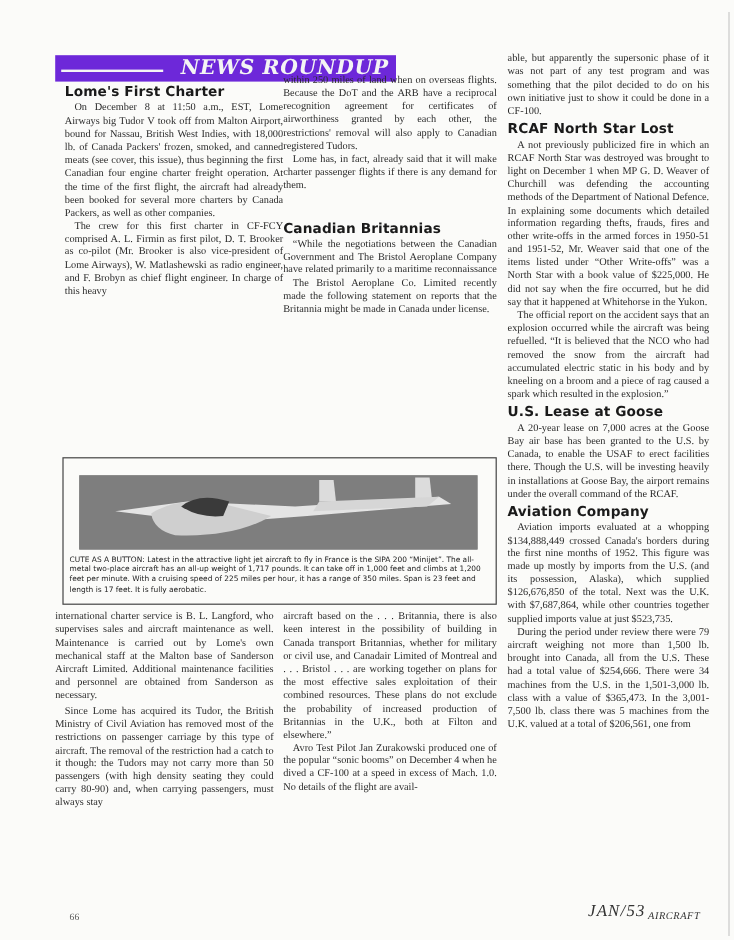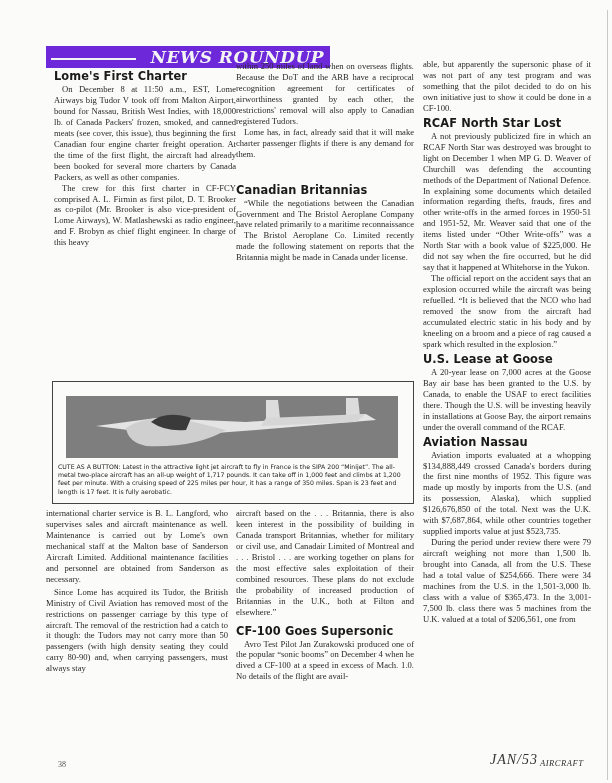--- a/index.html
+++ b/index.html
@@ -62,31 +62,30 @@
 </div>
 <div class="caption" style="top:463px;">CUTE AS A BUTTON: Latest in the attractive light jet aircraft to fly in France is the SIPA 200 “Minijet”. The all-metal two-place aircraft has an all-up weight of 1,717 pounds. It can take off in 1,000 feet and climbs at 1,200 feet per minute. With a cruising speed of 225 miles per hour, it has a range of 350 miles. Span is 23 feet and length is 17 feet. It is fully aerobatic.</div>
 
 <div class="col" style="left:46px; top:508px; width:182px;">
   <p class="noindent">international charter service is B. L. Langford, who supervises sales and aircraft maintenance as well. Maintenance is carried out by Lome's own mechanical staff at the Malton base of Sanderson Aircraft Limited. Additional maintenance facilities and personnel are obtained from Sanderson as necessary.</p>
   <p style="margin-top:2px;">Since Lome has acquired its Tudor, the British Ministry of Civil Aviation has removed most of the restrictions on passenger carriage by this type of aircraft. The removal of the restriction had a catch to it though: the Tudors may not carry more than 50 passengers (with high density seating they could carry 80-90) and, when carrying passengers, must always stay</p>
 </div>
 
 <div class="col" style="left:236px; top:508px; width:178px;">
   <p class="noindent">aircraft based on the . . . Britannia, there is also keen interest in the possibility of building in Canada transport Britannias, whether for military or civil use, and Canadair Limited of Montreal and . . . Bristol . . . are working together on plans for the most effective sales exploitation of their combined resources. These plans do not exclude the probability of increased production of Britannias in the U.K., both at Filton and elsewhere.”</p>
-  <div class="head" style="margin-top:6px;">CF-100 Goes Supersonic</div>
   <p>Avro Test Pilot Jan Zurakowski produced one of the popular “sonic booms” on December 4 when he dived a CF-100 at a speed in excess of Mach. 1.0. No details of the flight are avail-</p>
 </div>
 
-<div class="col" style="left:423px; top:43px; width:168px;margin-top:16px;">
+<div class="col" style="left:423px; top:43px; width:168px;">
   <p class="noindent">able, but apparently the supersonic phase of it was not part of any test program and was something that the pilot decided to do on his own initiative just to show it could be done in a CF-100.</p>
   <div class="head">RCAF North Star Lost</div>
   <p>A not previously publicized fire in which an RCAF North Star was destroyed was brought to light on December 1 when MP G. D. Weaver of Churchill was defending the accounting methods of the Department of National Defence. In explaining some documents which detailed information regarding thefts, frauds, fires and other write-offs in the armed forces in 1950-51 and 1951-52, Mr. Weaver said that one of the items listed under “Other Write-offs” was a North Star with a book value of $225,000. He did not say when the fire occurred, but he did say that it happened at Whitehorse in the Yukon.</p>
   <p>The official report on the accident says that an explosion occurred while the aircraft was being refuelled. “It is believed that the NCO who had removed the snow from the aircraft had accumulated electric static in his body and by kneeling on a broom and a piece of rag caused a spark which resulted in the explosion.”</p>
   <div class="head">U.S. Lease at Goose</div>
   <p>A 20-year lease on 7,000 acres at the Goose Bay air base has been granted to the U.S. by Canada, to enable the USAF to erect facilities there. Though the U.S. will be investing heavily in installations at Goose Bay, the airport remains under the overall command of the RCAF.</p>
-  <div class="head">Aviation Nassau</div>
+  <div class="head">Aviation Company</div>
   <p>Aviation imports evaluated at a whopping $134,888,449 crossed Canada's borders during the first nine months of 1952. This figure was made up mostly by imports from the U.S. (and its possession, Alaska), which supplied $126,676,850 of the total. Next was the U.K. with $7,687,864, while other countries together supplied imports value at just $523,735.</p>
   <p>During the period under review there were 79 aircraft weighing not more than 1,500 lb. brought into Canada, all from the U.S. These had a total value of $254,666. There were 34 machines from the U.S. in the 1,501-3,000 lb. class with a value of $365,473. In the 3,001-7,500 lb. class there was 5 machines from the U.K. valued at a total of $206,561, one from</p>
 </div>
 
-<div class="folio">38</div>
+<div class="folio">66</div>
 <div class="date-mark">JAN/53</div>
 <div class="mag">AIRCRAFT</div>
 
 </body></html>

